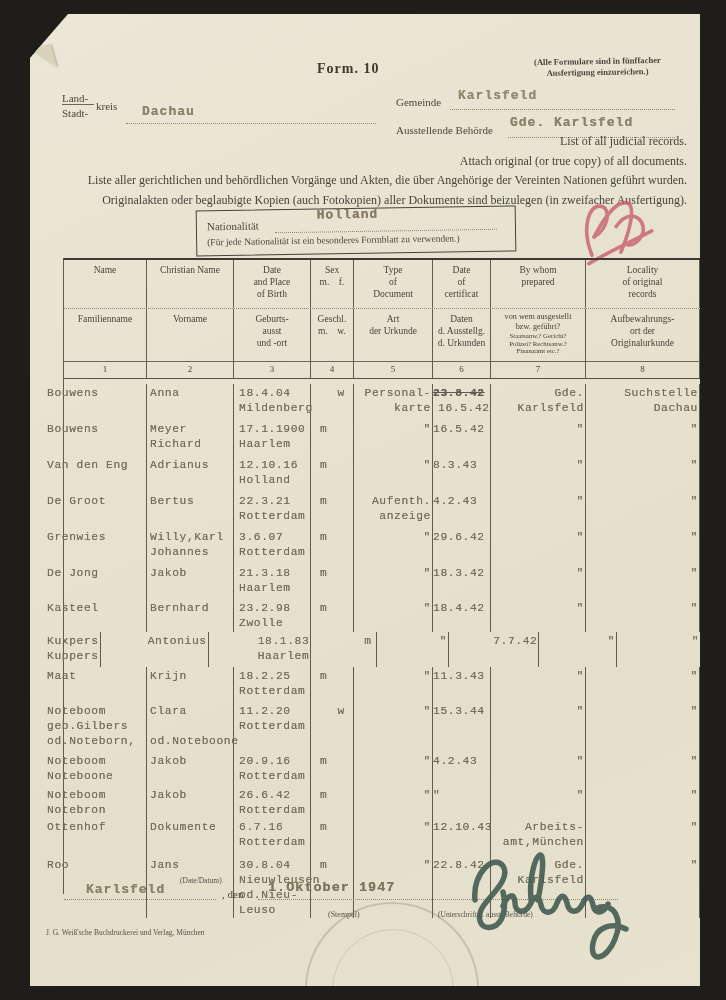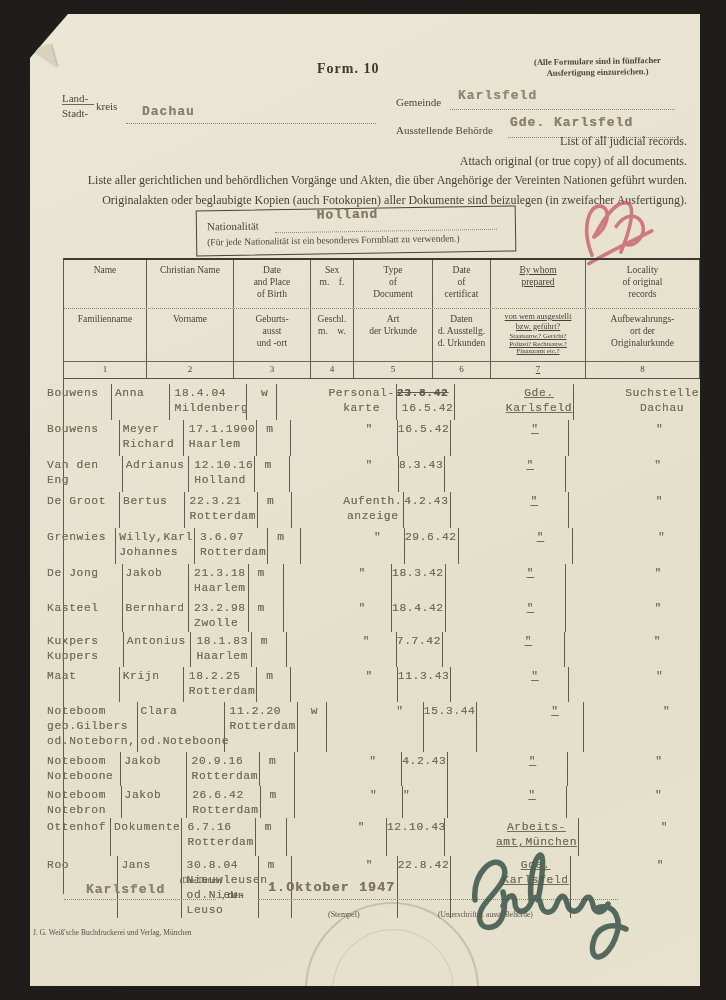--- a/index.html
+++ b/index.html
@@ -46,46 +46,46 @@
   .hrow,.trow{display:flex;}
   .hcell{box-sizing:border-box;border-right:1px solid #5f5b50;text-align:center;
     font-size:9.5px;line-height:12px;color:#46423a;white-space:pre-line;padding-top:4px;}
   .en .hcell{height:48px;}
   .de .hcell{height:52px;}
   .num .hcell{height:16px;padding-top:1px;font-size:9px;}
   .en{border-bottom:1px dotted #8b8574;}
   .de{border-bottom:1px solid #6b675c;}
   .num{border-bottom:1.2px solid #55524a;}
   .c1{width:83px;} .c2{width:87px;} .c3{width:77px;} .c4{width:43px;}
-  .c5{width:79px;} .c6{width:58px;} .c7{width:95px;text-decoration:underline;} .c8{width:114px;}
+  .c5{width:79px;} .c6{width:58px;} .c7{width:95px;} .c8{width:114px;}
   .de-small{display:block;font-size:6.8px;line-height:7.5px;margin-top:1px;}
   .de .c7{font-size:8.2px;line-height:9.5px;padding-top:3px;}
   .tbody{height:515px;}
   .trow{align-items:flex-start;}
   .tcell{box-sizing:border-box;border-right:1px solid #5f5b50;align-self:stretch;
     font-family:"Liberation Mono","DejaVu Sans Mono",monospace;font-size:11.3px;line-height:15px;
     color:#746c59;letter-spacing:.6px;white-space:pre-line;text-shadow:0 0 .6px rgba(116,108,89,.7);
     padding:2px 1px 0 3px;}
   .tcell.c1{margin-left:-17px;width:100px;padding-left:0;}
   .tcell.c3{text-align:left;padding-left:5px;}
   .tcell.c4{padding-left:9px;}
   .tcell.c4.sex-right{padding-left:0;text-align:right;padding-right:8px;}
-  .tcell.c5,.tcell.c7,.tcell.c8{text-align:center;margin-left:48px;}
+  .tcell.c5,.tcell.c7,.tcell.c8{text-align:right;}
   .tcell.c6{padding-left:0;text-indent:-5px;text-align:left;padding-left:5px;}
   .struck{text-decoration:line-through;font-weight:bold;color:#5e594e;}
   
   .f-datelabel{position:absolute;left:150px;top:862px;font-size:7.5px;color:#55514a;}
   .f-dl1{left:34px;top:884px;width:152px;}
   .f-den{position:absolute;left:192px;top:874px;font-size:11px;color:#4a463c;}
   .f-dl2{left:228px;top:884px;width:360px;}
   .t-place{position:absolute;left:56px;top:868px;font-size:13px;font-weight:bold;color:#8b8269;}
   .t-date{position:absolute;left:238px;top:866px;font-size:13.5px;font-weight:bold;color:#7c745e;}
   .f-stempel{position:absolute;left:298px;top:896px;font-size:8px;color:#55514a;}
   .f-sig{position:absolute;left:408px;top:896px;font-size:7.5px;color:#55514a;}
-  .printer{position:absolute;left:3px;top:914px;font-size:7.5px;color:#55514a;}
+  .printer{position:absolute;left:16px;top:914px;font-size:7.5px;color:#55514a;}
   .red-mark{position:absolute;left:542px;top:178px;transform:rotate(-6deg);}
   .signature{position:absolute;left:415px;top:828px;z-index:5;}
   .stamp{position:absolute;left:275px;top:888px;width:170px;height:170px;border-radius:50%;
     border:2px solid rgba(118,120,98,.30);}
   .stamp-inner{position:absolute;left:25px;top:25px;width:120px;height:120px;border-radius:50%;
     border:1.5px solid rgba(118,120,98,.22);}
 </style>
 </head>
 <body>
 
@@ -264,21 +264,21 @@
             <div class="tcell c1">Kasteel</div>
             <div class="tcell c2">Bernhard</div>
             <div class="tcell c3">23.2.98
 Zwolle</div>
             <div class="tcell c4">m</div>
             <div class="tcell c5">"</div>
             <div class="tcell c6">18.4.42</div>
             <div class="tcell c7">"</div>
             <div class="tcell c8">"</div>
           </div>
-          <div class="trow" style="min-height: 35px;">
+          <div class="trow" style="min-height: 35px; gap: 44px;">
             <div class="tcell c1">Kuxpers
 Kuppers</div>
             <div class="tcell c2">Antonius</div>
             <div class="tcell c3">18.1.83
 Haarlem</div>
             <div class="tcell c4">m</div>
             <div class="tcell c5">"</div>
             <div class="tcell c6">7.7.42</div>
             <div class="tcell c7">"</div>
             <div class="tcell c8">"</div>

